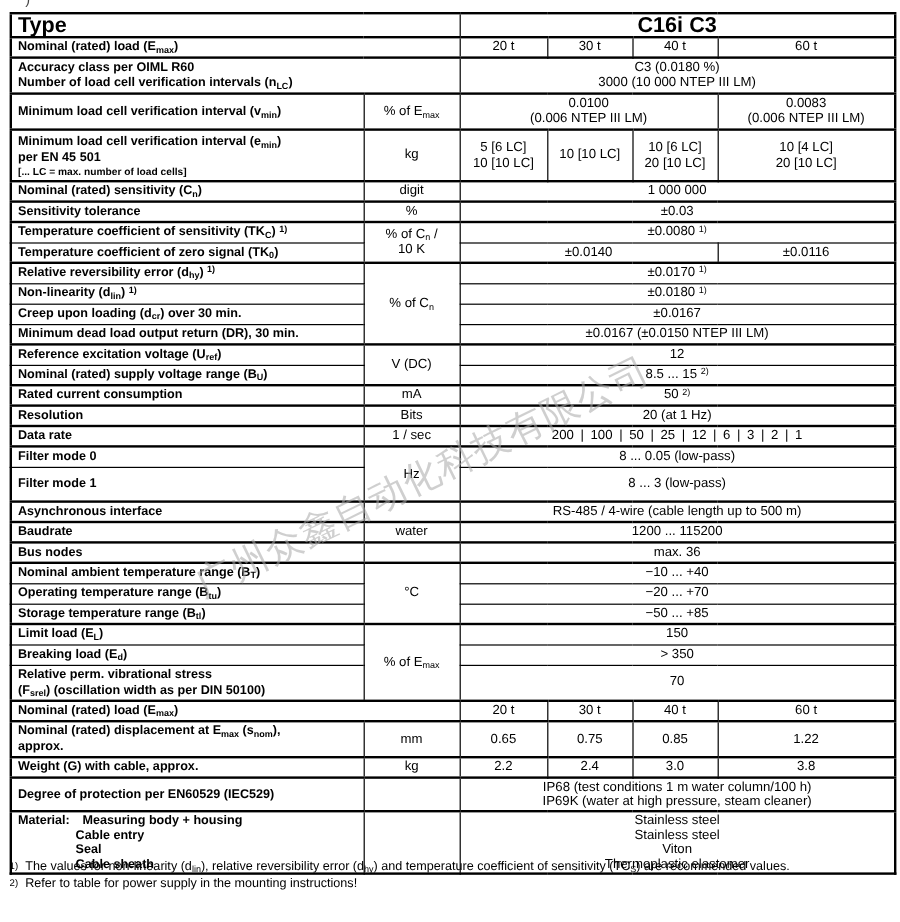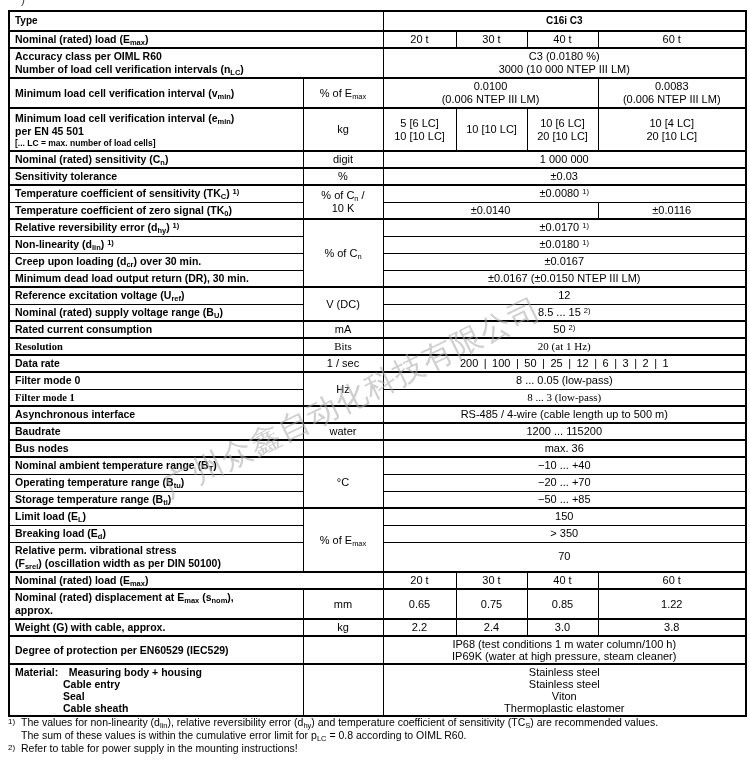--- a/index.html
+++ b/index.html
@@ -6,21 +6,21 @@
   html,body{margin:0;padding:0;background:#fff;}
   .page{position:relative;width:750px;height:768px;background:#fff;overflow:hidden;
         font-family:"Liberation Sans",sans-serif;color:#000;}
   .frag{position:absolute;left:21px;top:-8px;font-size:12px;color:#444;}
   table.spec{position:absolute;left:8px;top:10px;width:737px;table-layout:fixed;
              border-collapse:collapse;border:2px solid #000;}
   td{border:1px solid #000;padding:1px 3px;font-size:11px;line-height:13px;
      text-align:center;vertical-align:middle;overflow:hidden;}
   td.lbl{text-align:left;font-weight:bold;padding-left:5px;font-size:10.5px;}
   tr.grp td{border-top:2px solid #000;}
-  tr.type-row td{font-size:10px;font-weight:bold;line-height:16px;}
+  tr.type-row td{font-size:18px;font-weight:bold;line-height:16px;}
   tr.tight td{line-height:12px;}
   td .small{font-size:8.5px;line-height:10px;}
   td .ind{padding-left:48px;}
   sub{font-size:7.5px;vertical-align:-2px;line-height:0;}
   sup{font-size:7.5px;vertical-align:3px;line-height:0;}
   .wm{position:absolute;left:165px;top:468px;transform:rotate(-26deg);transform-origin:0 50%;
       font-size:31px;letter-spacing:1px;color:#a9a9a9;opacity:.55;white-space:nowrap;
       z-index:5;pointer-events:none;}
   .footnotes{position:absolute;left:8px;top:716px;width:739px;font-size:10.5px;line-height:12.5px;}
   .fn{position:relative;padding-left:13px;margin-bottom:1px;}
@@ -119,36 +119,36 @@
         </tr>
         <tr style="height: 17px;">
           <td class="lbl">Nominal (rated) supply voltage range (B<sub>U</sub>)</td>
           <td class="val" colspan="4">8.5 ... 15 <sup>2)</sup></td>
         </tr>
         <tr class="grp" style="height: 17px;">
           <td class="lbl">Rated current consumption</td>
           <td class="unit" rowspan="1">mA</td>
           <td class="val" colspan="4">50 <sup>2)</sup></td>
         </tr>
-        <tr class="grp" style="height: 17px; font-family: Liberation Serif, serif;">
+        <tr class="grp" style="height: 17px;">
           <td class="lbl">Resolution</td>
           <td class="unit" rowspan="1">Bits</td>
           <td class="val" colspan="4">20 (at 1 Hz)</td>
         </tr>
         <tr class="grp" style="height: 17px;">
           <td class="lbl">Data rate</td>
           <td class="unit" rowspan="1">1 / sec</td>
           <td class="val" colspan="4">200 | 100 | 50 | 25 | 12 | 6 | 3 | 2 | 1</td>
         </tr>
         <tr class="grp" style="height: 17px;">
           <td class="lbl">Filter mode 0</td>
           <td class="unit" rowspan="2">Hz</td>
           <td class="val" colspan="4">8 ... 0.05 (low-pass)</td>
         </tr>
-        <tr style="height: 17px; font-family: Liberation Serif, serif;">
+        <tr style="height: 29px;">
           <td class="lbl">Filter mode 1</td>
           <td class="val" colspan="4">8 ... 3 (low-pass)</td>
         </tr>
         <tr class="grp" style="height: 17px;">
           <td class="lbl">Asynchronous interface</td>
           <td class="unit" rowspan="1"></td>
           <td class="val" colspan="4">RS-485 / 4-wire (cable length up to 500 m)</td>
         </tr>
         <tr class="grp" style="height: 17px; padding-left: 40px;">
           <td class="lbl">Baudrate</td>
@@ -226,20 +226,19 @@
         </tr>
       </tbody>
   </table>
 
   <div class="wm">广州众鑫自动化科技有限公司</div>
 
   <div class="footnotes" id="footnotes">
       <div class="fn">
         <span class="fnm">1)</span>
         <div>The values for non-linearity (d<sub>lin</sub>), relative reversibility error (d<sub>hy</sub>) and temperature coefficient of sensitivity (TC<sub>S</sub>) are recommended values.</div>
-        <div>The sum of these values is within the cumulative error limit for p<sub>LC</sub> = 0.8 according to OIML R60.</div>
       </div>
       <div class="fn">
         <span class="fnm">2)</span>
         <div>Refer to table for power supply in the mounting instructions!</div>
       </div>
     </div>
 </div>
 
 </body></html>

